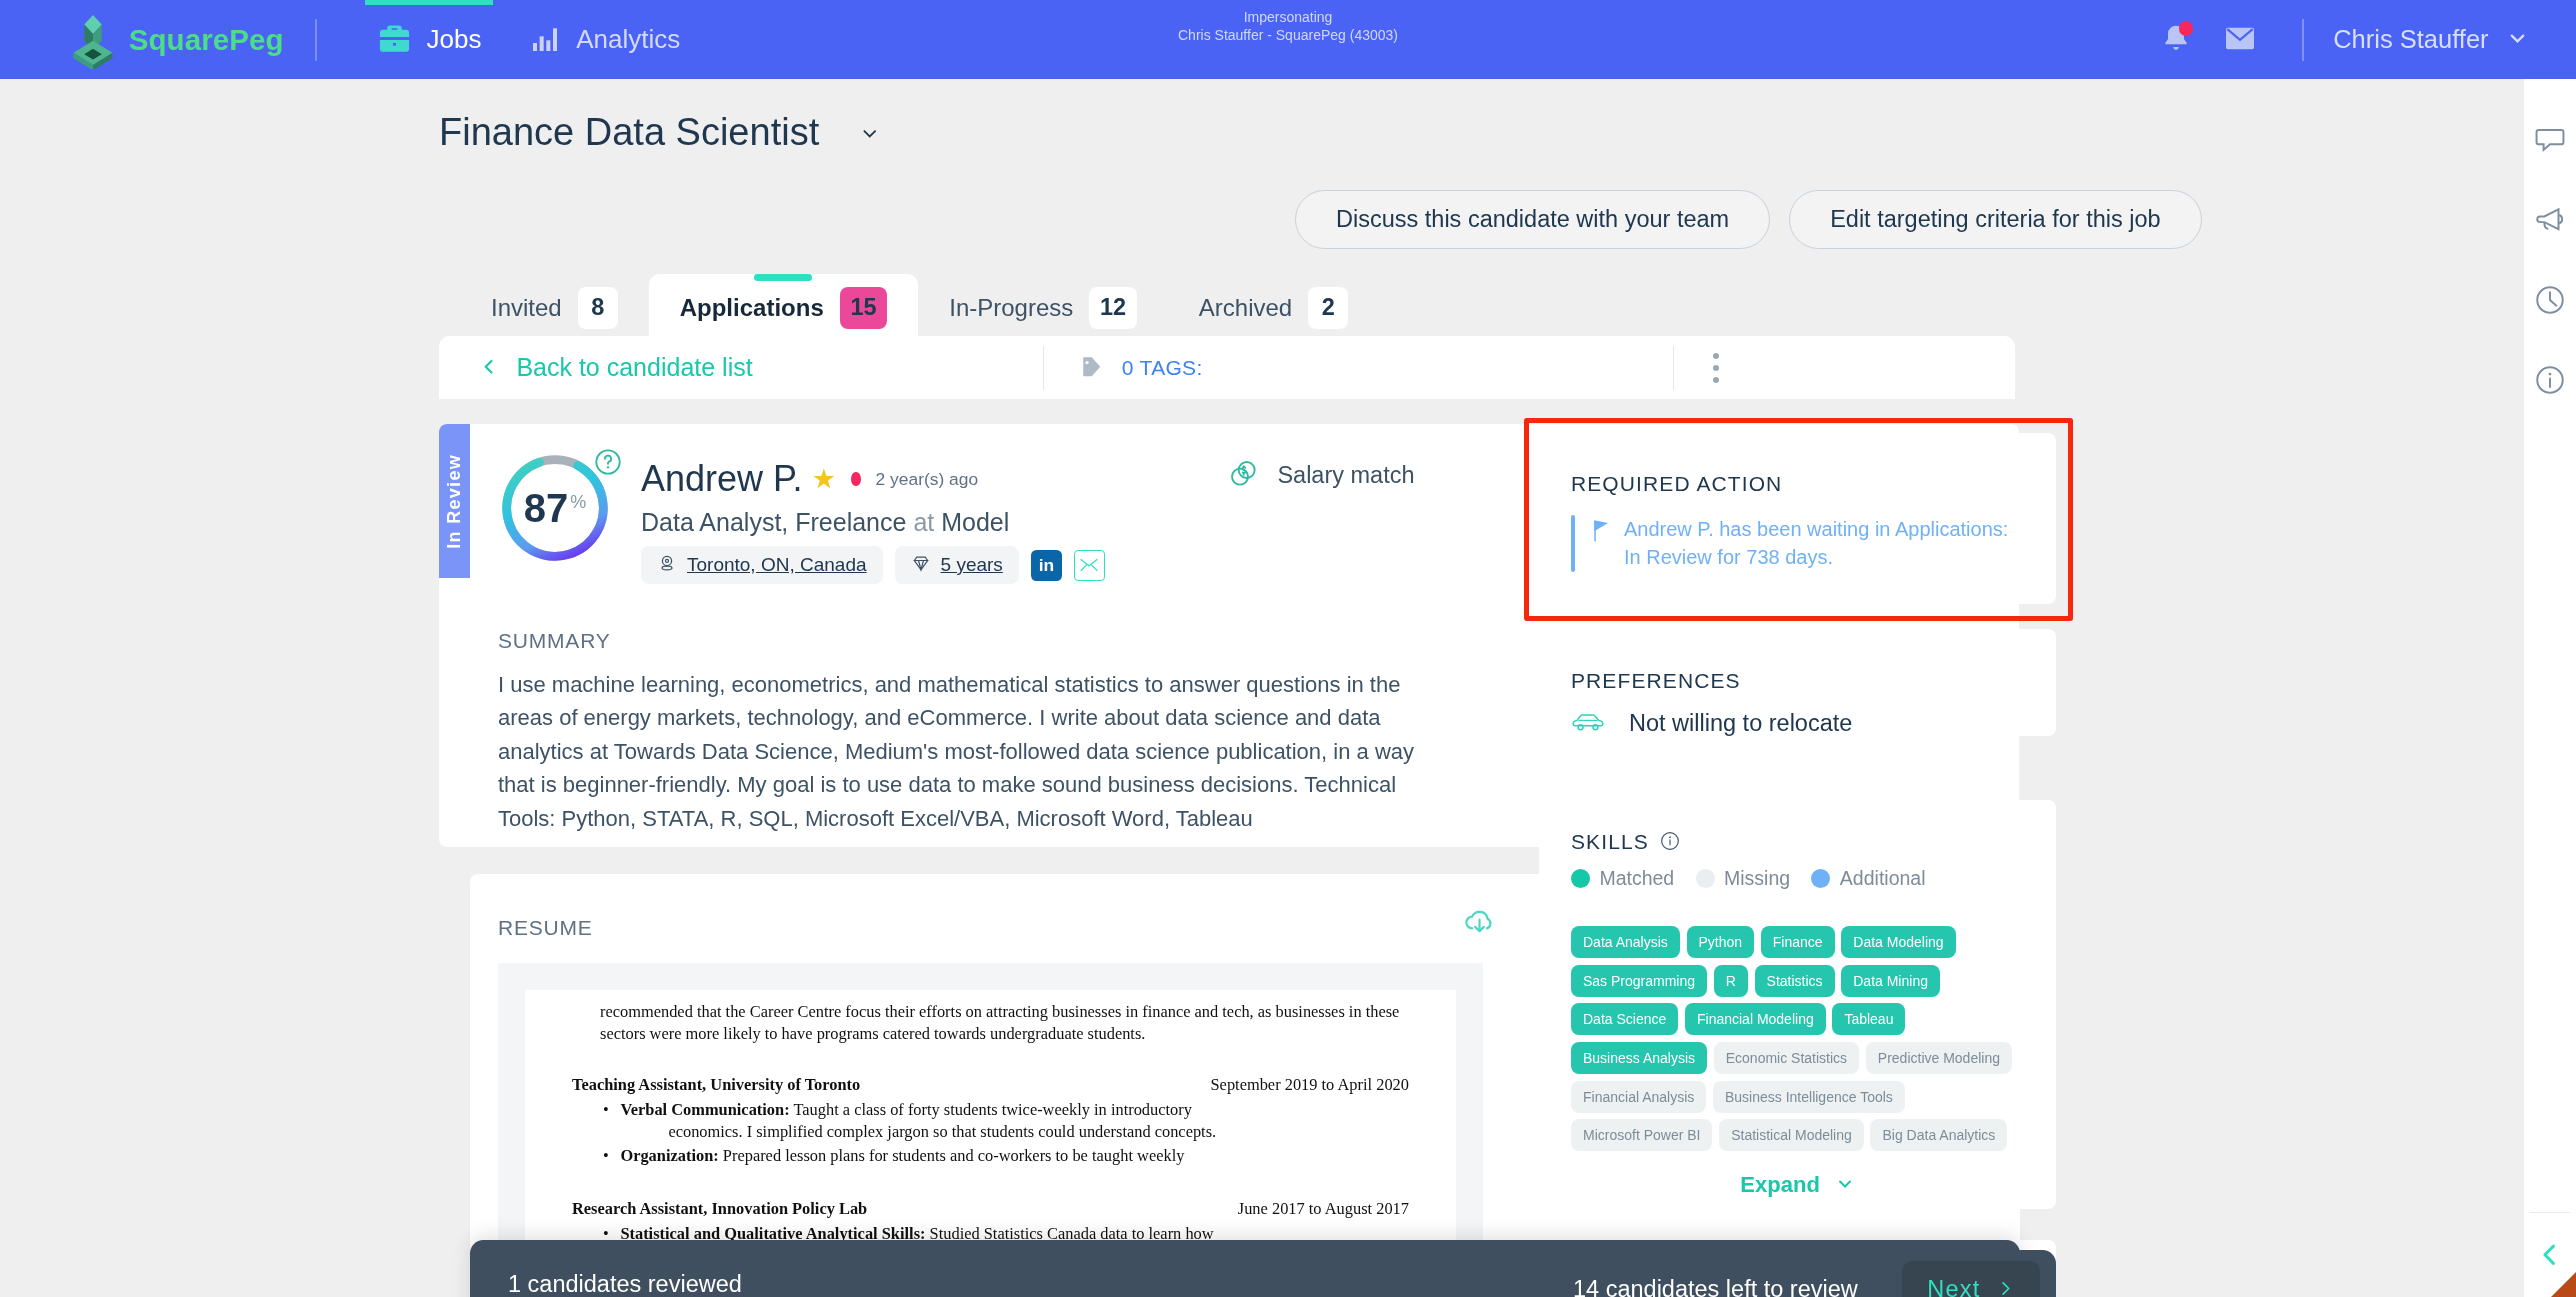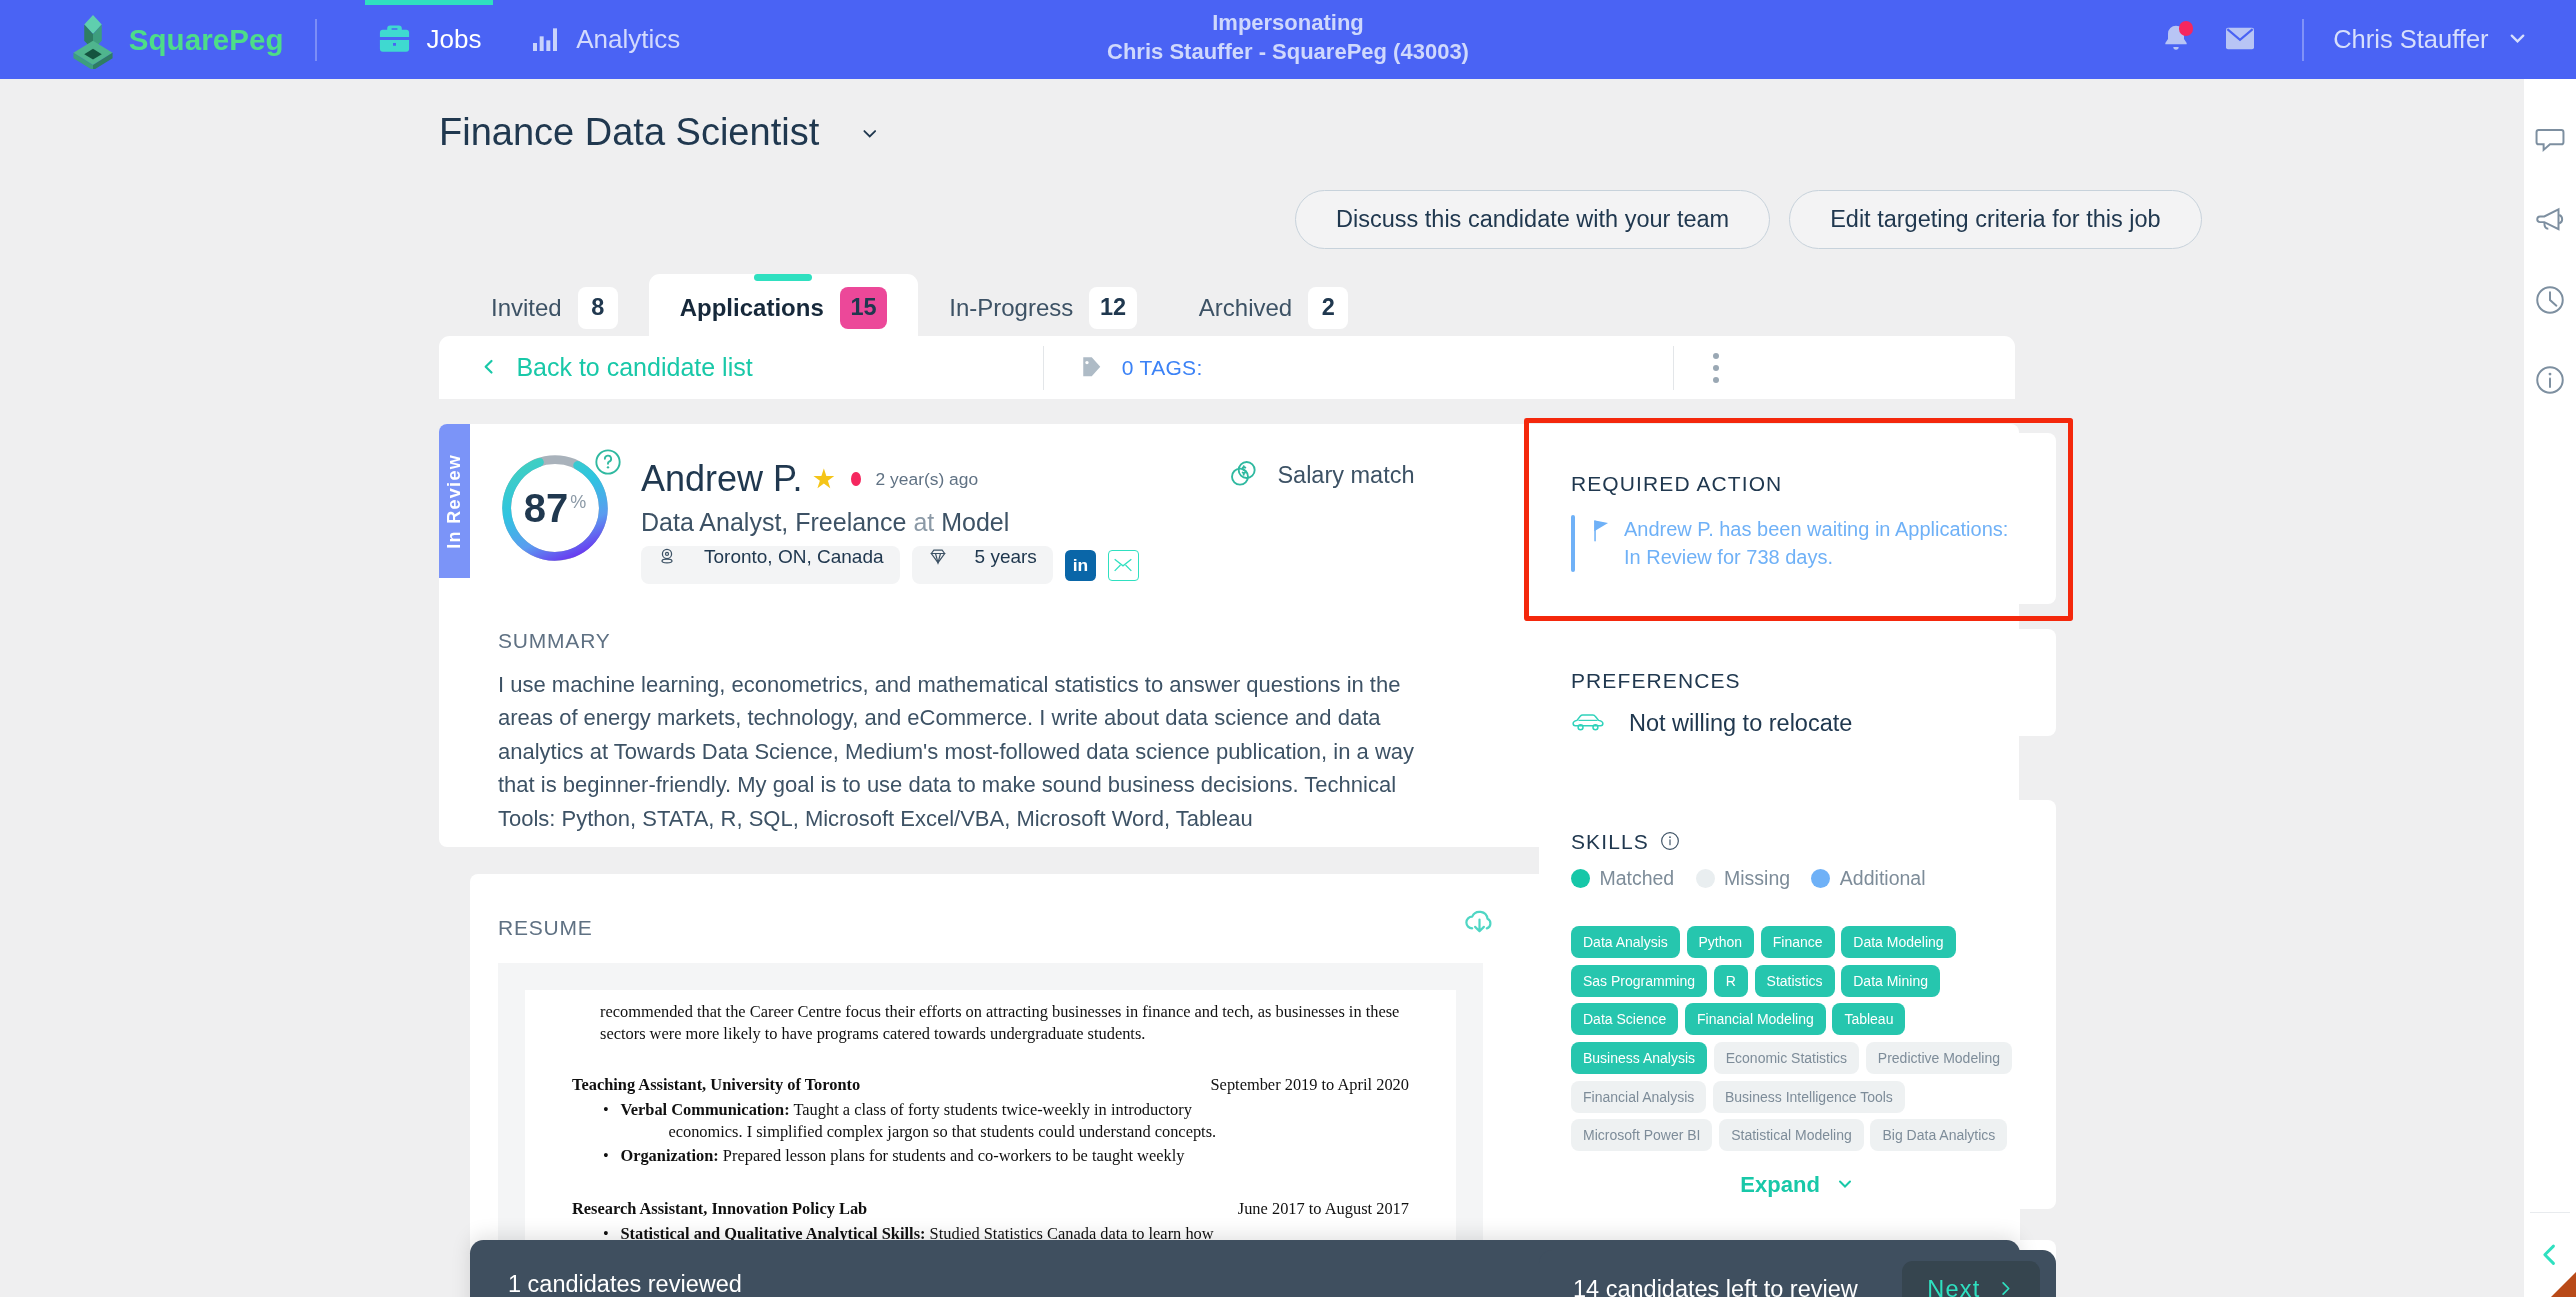--- a/index.html
+++ b/index.html
@@ -21,21 +21,21 @@
   .brand-name { font-size: 29.5px; font-weight: 700; color: #4ddd88; margin-left: 6.7px; letter-spacing: 0.1px; }
   .nav-div { width: 2px; height: 42px; background: rgba(255,255,255,.28); margin: 0 36px 0 31px; }
   .nav-item { display: flex; align-items: center; gap: 14.8px; height: 79px; padding: 0 24px; position: relative; }
   .nav-item .nav-label { font-size: 26px; color: #ffffff; }
   .nav-item.inactive .nav-label { color: #d3dafd; }
   .nav-item.active::before {
     content: ""; position: absolute; top: 0; left: 12px; right: 12px; height: 4.7px; background: #2fe0c0;
   }
   .impersonating {
     position: absolute; left: 0; right: 0; top: 9.4px; text-align: center;
-    color: #cfd8fc; font-size: 22px; line-height: 1.28; pointer-events: none; font-weight: bold;
+    color: #cfd8fc; font-size: 14px; line-height: 1.28; pointer-events: none;
   }
   .impersonating .line2 { display: block; }
   .topnav-right { margin-left: auto; display: flex; align-items: center; margin-right: 47px; }
   .icon-btn { width: 64px; height: 64px; display: flex; align-items: center; justify-content: center; position: relative; }
   .bell-dot {
     position: absolute; top: 13.4px; right: 14.8px; width: 14.8px; height: 14.8px; border-radius: 50%;
     background: #f5275f;
   }
   .right-div { width: 2px; height: 42px; background: rgba(255,255,255,.3); margin: 0 29.5px; }
   .user-name { font-size: 25.5px; color: #d7dffc; }
@@ -113,21 +113,21 @@
   .cand-name { font-size: 36px; color: #20384f; font-weight: 400; }
   .star { font-size: 27px; color: #f5c518; }
   .red-dot { width: 10px; height: 14.8px; border-radius: 50%; background: #f5275f; margin-left: 5.4px; }
   .ago { font-size: 17.4px; color: #5f7183; margin-left: 5.4px; }
   .cand-role { position: absolute; left: 641px; top: 429px; font-size: 25px; color: #3d5265; }
   .cand-role .at { color: #8b99a6; }
 
   .chips-row { position: absolute; left: 641px; top: 467px; display: flex; align-items: center; gap: 12px; }
   .meta-chip {
     background: #f3f4f5; border-radius: 8px; height: 38px; padding: 0 16px;
-    display: flex; gap: 27px; font-size: 19px; color: #20384f;
+    display: flex; align-items: center; gap: 10px; font-size: 19px; color: #20384f; text-decoration: underline;
   }
   .li-badge { width: 31px; height: 31px; background: #0a66a8; border-radius: 5.4px;
     display: flex; align-items: center; justify-content: center; color: #fff; font-size: 17.4px; font-weight: 700; }
   .mail-badge { width: 31px; height: 31px; border: 1.3px solid #2fe0c0; border-radius: 4px;
     display: flex; align-items: center; justify-content: center; }
 
   .salary-match { position: absolute; left: 1228px; top: 379px; display: flex; align-items: center; gap: 17.4px; }
   .salary-text { font-size: 23.5px; color: #3d5265; }
 
   .sec-label { font-size: 21px; color: #5f7183; letter-spacing: 0.8px; }

